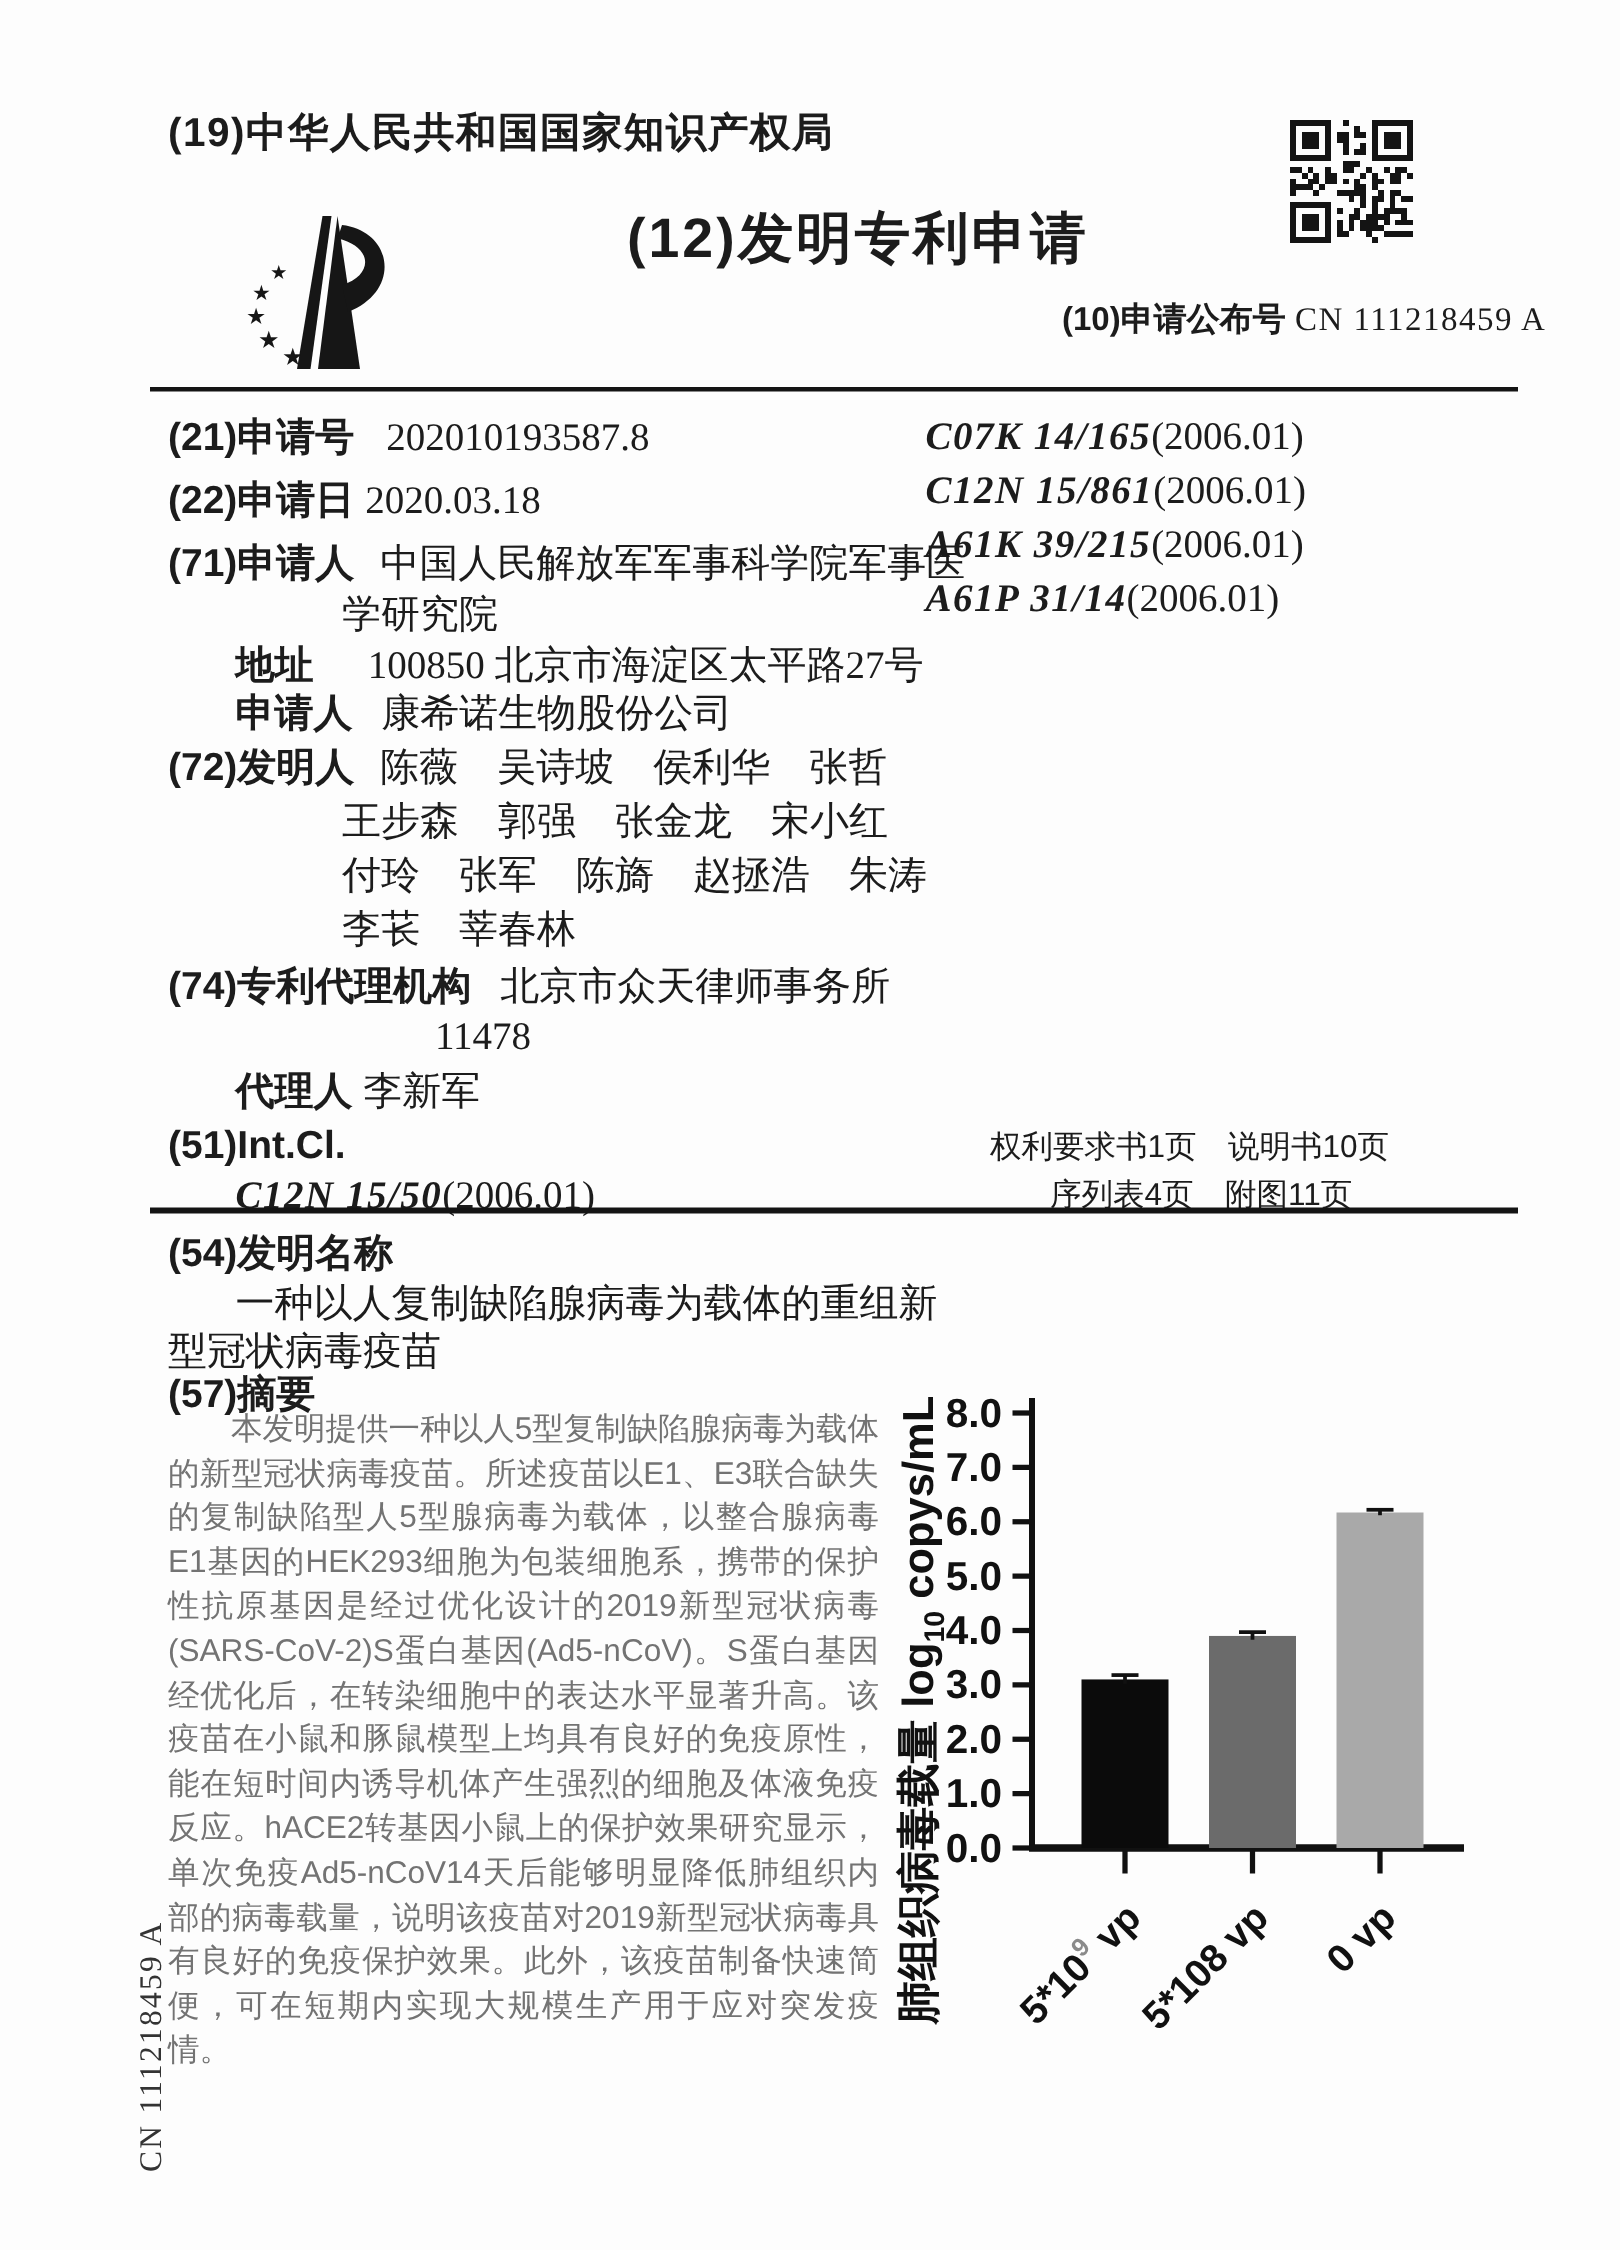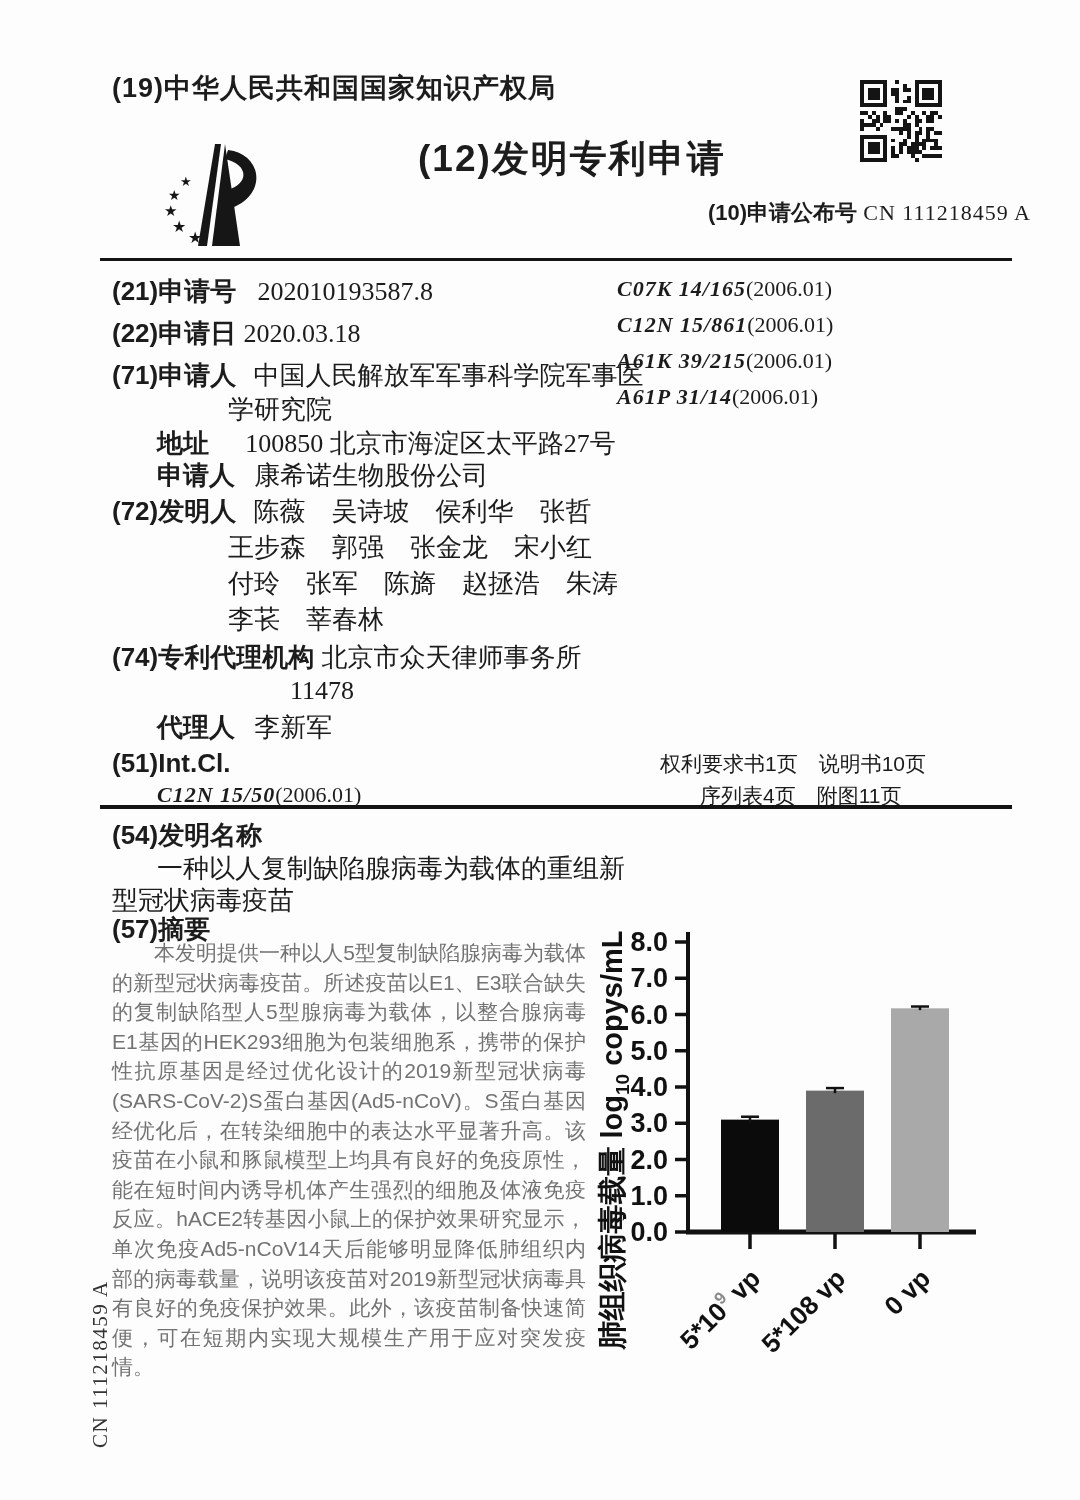--- a/index.html
+++ b/index.html
@@ -13,21 +13,21 @@
   .b   { font-weight:700; }
   .office { left:112px; top:70px; font-size:27px; font-weight:600; letter-spacing:1px; }
   .doctype { left:418px; top:134px; font-size:37px; font-weight:600; letter-spacing:2px; }
   .publine { font-size:22px; white-space:nowrap;text-align:center; }
   .publine .lbl { font-weight:700; }
   .publine .val { font-family:"Liberation Serif", serif; letter-spacing:1px; }
   .rule { background:#141414; }
   .row { font-size:26px; white-space:nowrap; }
   .row .lbl { font-weight:700; }
   .num { font-family:"Liberation Serif", serif; }
-  .cls { font-family:"Liberation Serif", serif; font-size:22px; white-space:nowrap; }
+  .cls { font-family:"Liberation Serif", serif; font-size:26px; white-space:nowrap; }
   .cls .code { font-style:italic; font-weight:700; letter-spacing:1px; }
   .pages { font-size:21px; white-space:nowrap; }
   .abstract {
     left:112px; top:938px; width:474px;
     font-size:21px; line-height:29.6px; text-align:justify; text-indent:2em;
     color:#737373;
   }
   .sidecode {
     left:88px; top:1448px; transform-origin:0 0; transform:rotate(-90deg);
     font-family:"Liberation Serif", serif; font-size:21px; letter-spacing:1.5px;
@@ -310,26 +310,26 @@
   <div class="abs row" style="left:112px; top:494px;">
     <span class="lbl">(72)发明人</span>
     <span style="margin-left:10px;">陈薇　吴诗坡　侯利华　张哲</span>
   </div>
   <div class="abs row" style="left:228px; top:566px;">付玲　张军　陈旖　赵拯浩　朱涛</div>
   <div class="abs row" style="left:228px; top:530px;">王步森　郭强　张金龙　宋小红</div>
   <div class="abs row" style="left:228px; top:602px;">李苌　莘春林</div>
 
   <div class="abs row" style="left:112px; top:640px;">
     <span class="lbl">(74)专利代理机构</span>
-    <span style="margin-left:0;">北京市众天律师事务所</span>
+    <span style="margin-left:12px;">北京市众天律师事务所</span>
   </div>
   <div class="abs row num" style="left:290px; top:676px;">11478</div>
   <div class="abs row" style="left:157px; top:710px;">
     <span class="lbl">代理人</span>
-    <span style="margin-left:12px;">李新军</span>
+    <span style="">李新军</span>
   </div>
 
   <div class="abs row lbl b" style="left:112px; top:748px;">(51)Int.Cl.</div>
   <div class="abs cls" style="left:157px; top:782px;">
     <span class="code">C12N 15/50</span><span>(2006.01)</span>
   </div>
 
   <div class="abs cls" style="left:617px; top:276px;">
     <span class="code">C07K 14/165</span><span>(2006.01)</span>
   </div>

